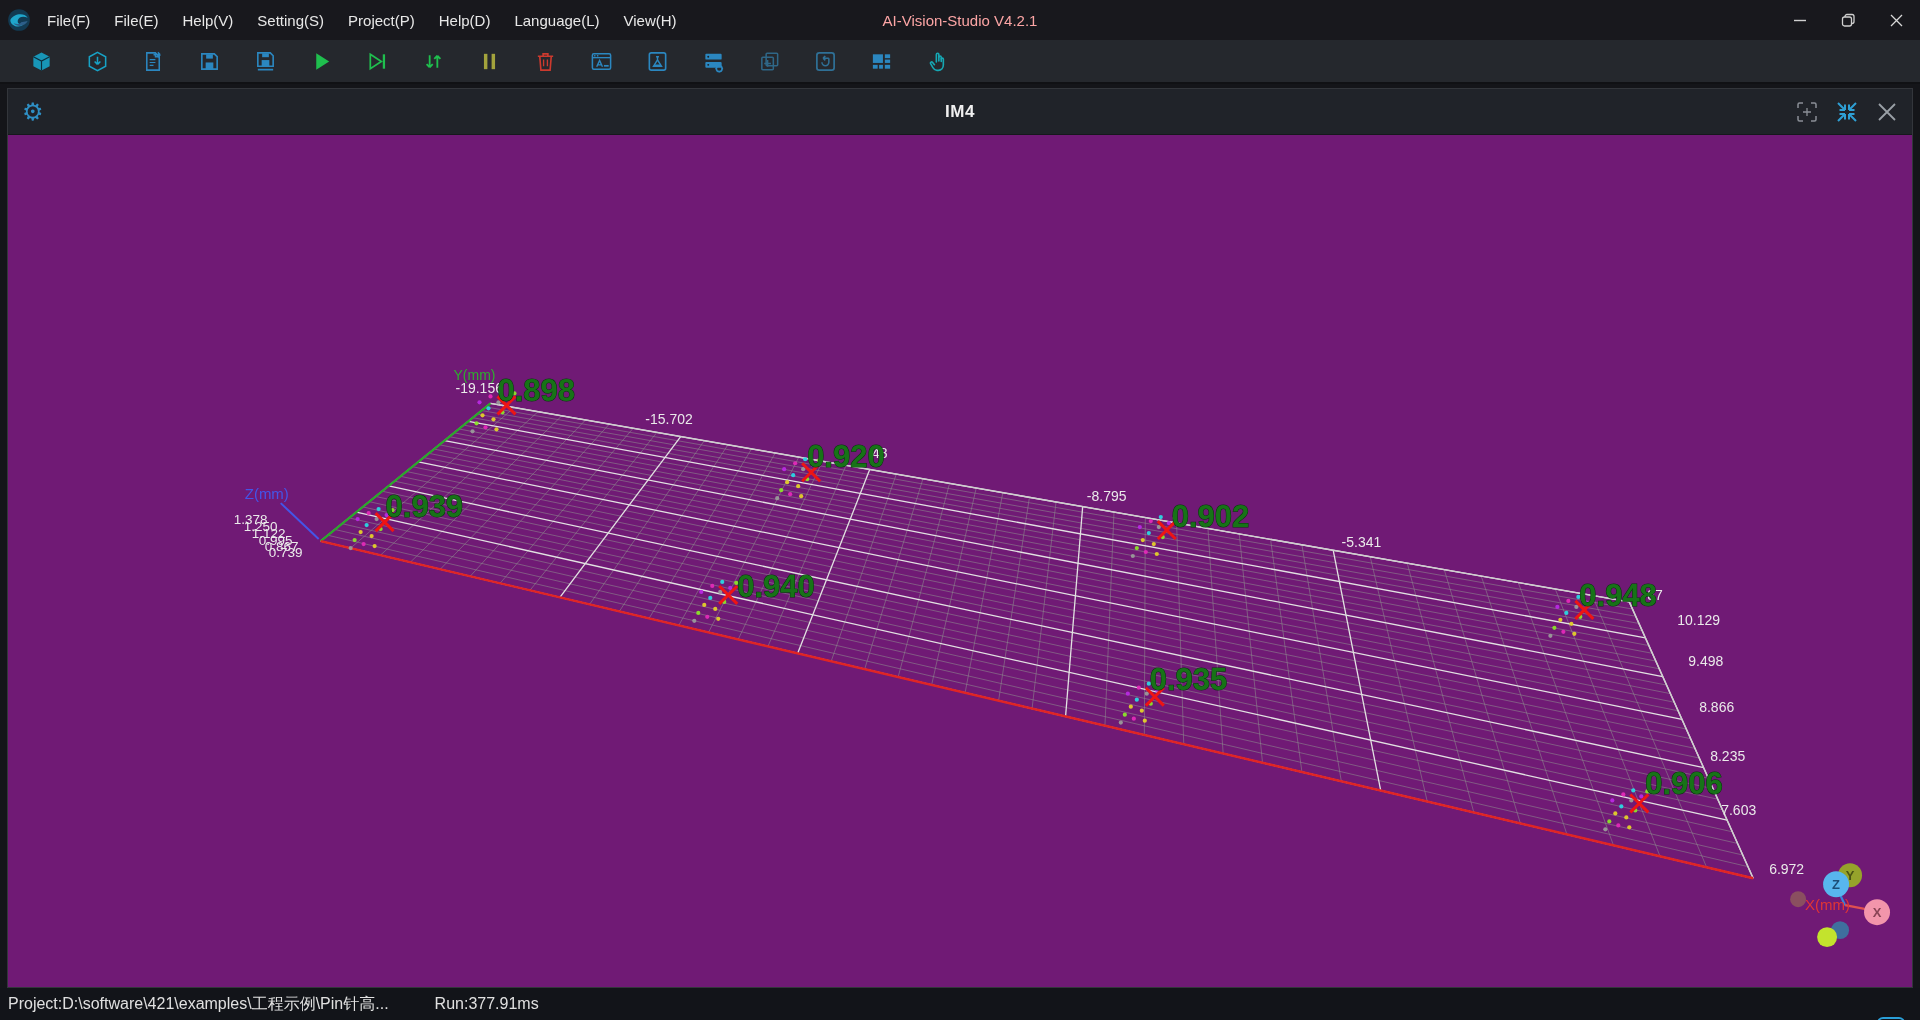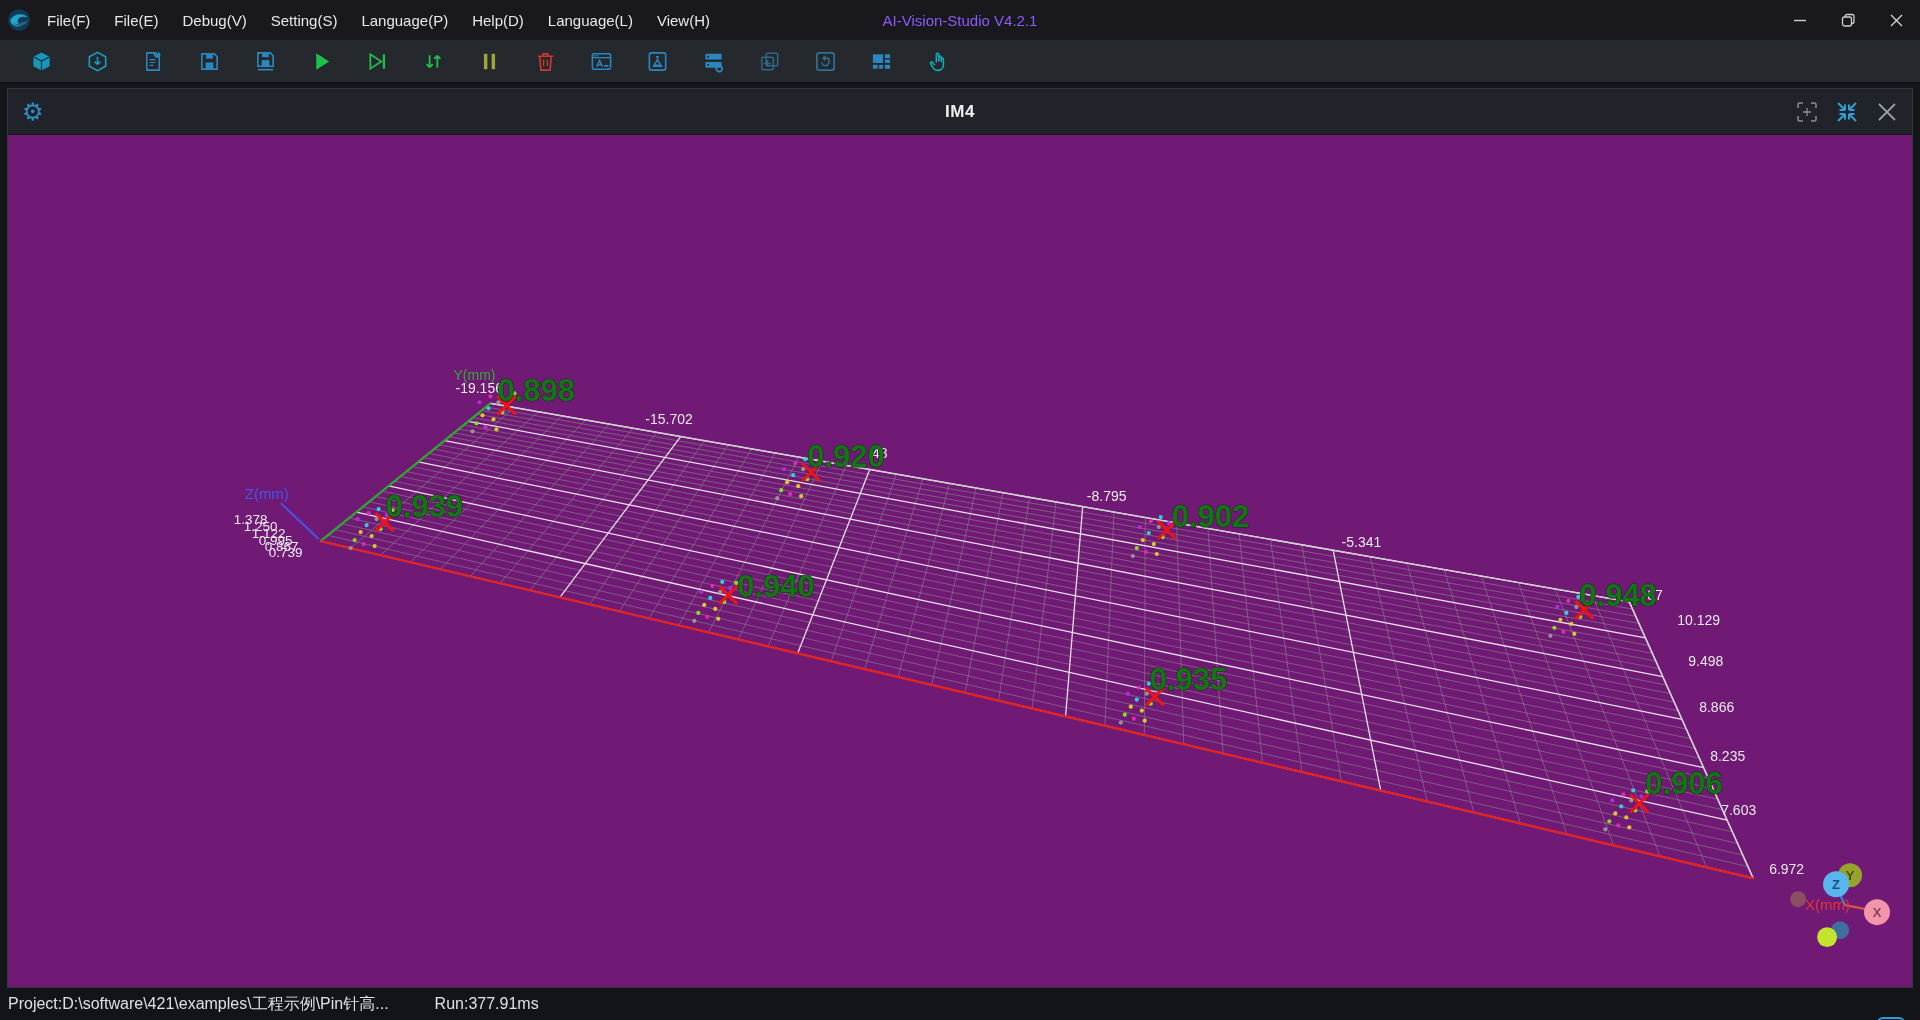--- a/index.html
+++ b/index.html
@@ -4,21 +4,21 @@
 <style>
   * { margin:0; padding:0; box-sizing:border-box; }
   html,body { width:1920px; height:1020px; overflow:hidden; }
   body { background:#141519; font-family:"Liberation Sans","DejaVu Sans",sans-serif; color:#e6e6e6; position:relative; }
 
   
   .titlebar { position:absolute; top:0; left:0; right:0; height:40px; background:#18181d; display:flex; align-items:center; }
   .logo { width:26px; height:26px; margin:0 6px 0 6px; flex:0 0 auto; }
   .menubar { display:flex; gap:6px; align-items:center; }
   .menu-item { font-size:15px; color:#e8e8e8; padding:4px 9px; border-radius:3px; cursor:default; white-space:nowrap; }
-  .win-title { position:absolute; left:50%; transform:translateX(-50%); font-size:15px; color:#8b5cf6; }
+  .win-title { position:absolute; left:50%; transform:translateX(-50%); font-size:15px; color:#fca5a5; }
   .winbtns { position:absolute; right:0; top:0; height:40px; display:flex; }
   .winbtn { width:48px; height:40px; display:flex; align-items:center; justify-content:center; color:#d0d0d0; }
   .winbtn svg { display:block; }
 
   
   .toolbar { position:absolute; top:40px; left:0; right:0; height:44px; background:#25282d; border-bottom:2px solid #101114; display:flex; align-items:center; padding-left:13px; }
   .tool-btn { width:56px; height:36px; display:flex; align-items:center; justify-content:center; border-radius:4px; }
   .tool-btn svg { display:block; }
 
   
@@ -48,23 +48,23 @@
   <span class="logo">
     <svg viewBox="0 0 24 24">
         <circle cx="12" cy="12" r="10" fill="#123a52"></circle>
       <path d="M4 12c3-6 13-7 16-2-4-2-8-1-9 2-1 3 2 5 5 4-3 4-12 2-12-4z" fill="#1fa6cc"></path>
       <path d="M20 13c-2 5-10 6-13 2 3 1 6 1 7-1" fill="#2d5f8a"></path>
       </svg>
   </span>
   <nav class="menubar" id="menubar">
       <span class="menu-item">File(F)</span>
       <span class="menu-item">File(E)</span>
-      <span class="menu-item">Debug(V)</span>
+      <span class="menu-item">Help(V)</span>
       <span class="menu-item">Setting(S)</span>
-      <span class="menu-item">Language(P)</span>
+      <span class="menu-item">Project(P)</span>
       <span class="menu-item">Help(D)</span>
       <span class="menu-item">Language(L)</span>
       <span class="menu-item">View(H)</span>
     </nav>
   <span class="win-title">AI-Vision-Studio V4.2.1</span>
   <div class="winbtns">
     <span class="winbtn">
       <svg width="14" height="14" viewBox="0 0 14 14">
           <line x1="1" y1="7.5" x2="13" y2="7.5" stroke="#d0d0d0" stroke-width="1.4"></line>
         </svg>

